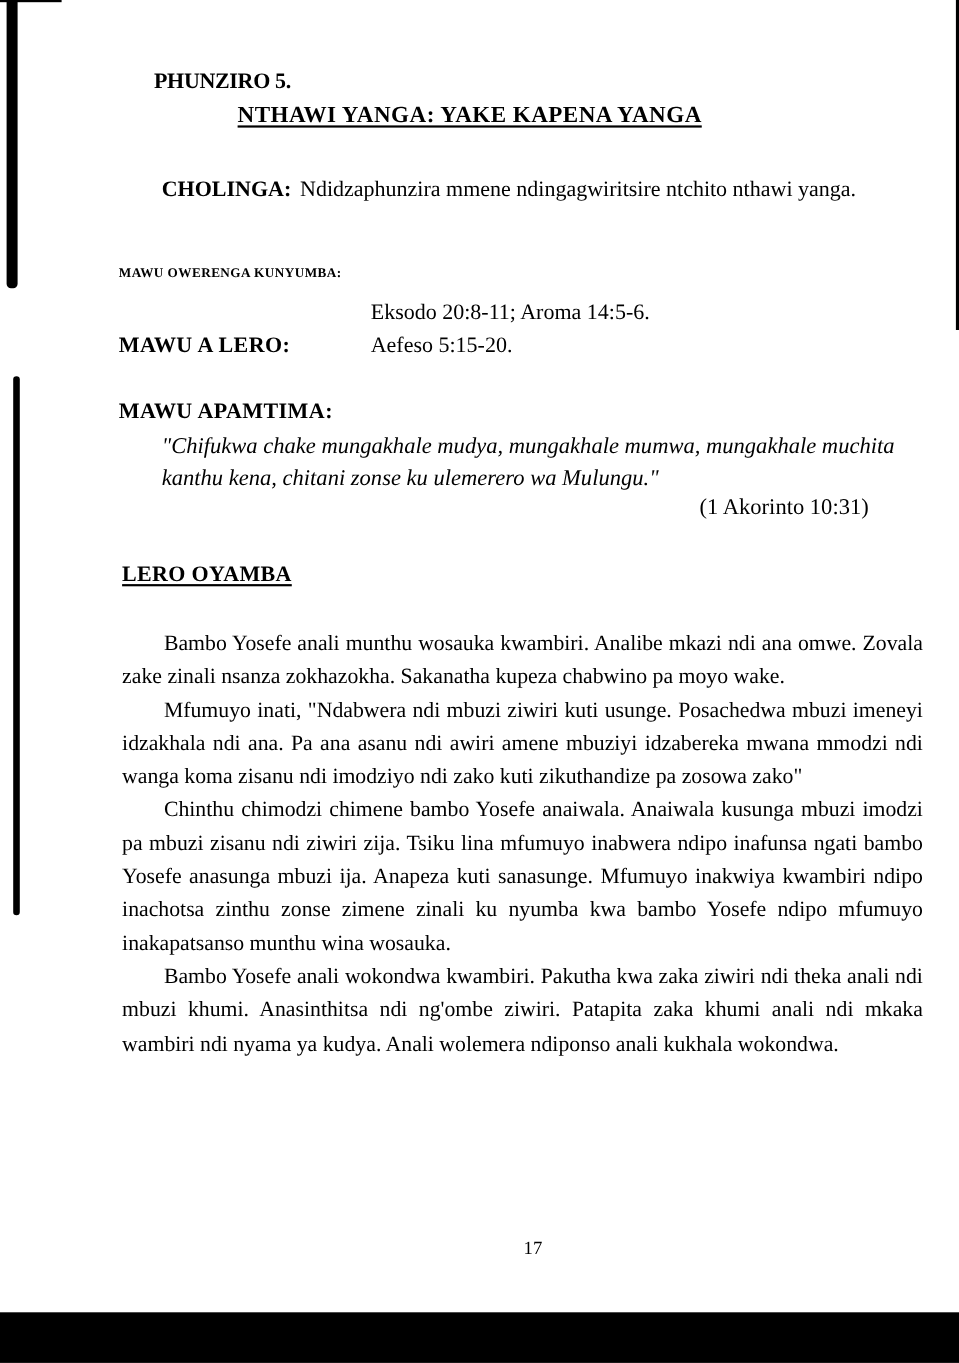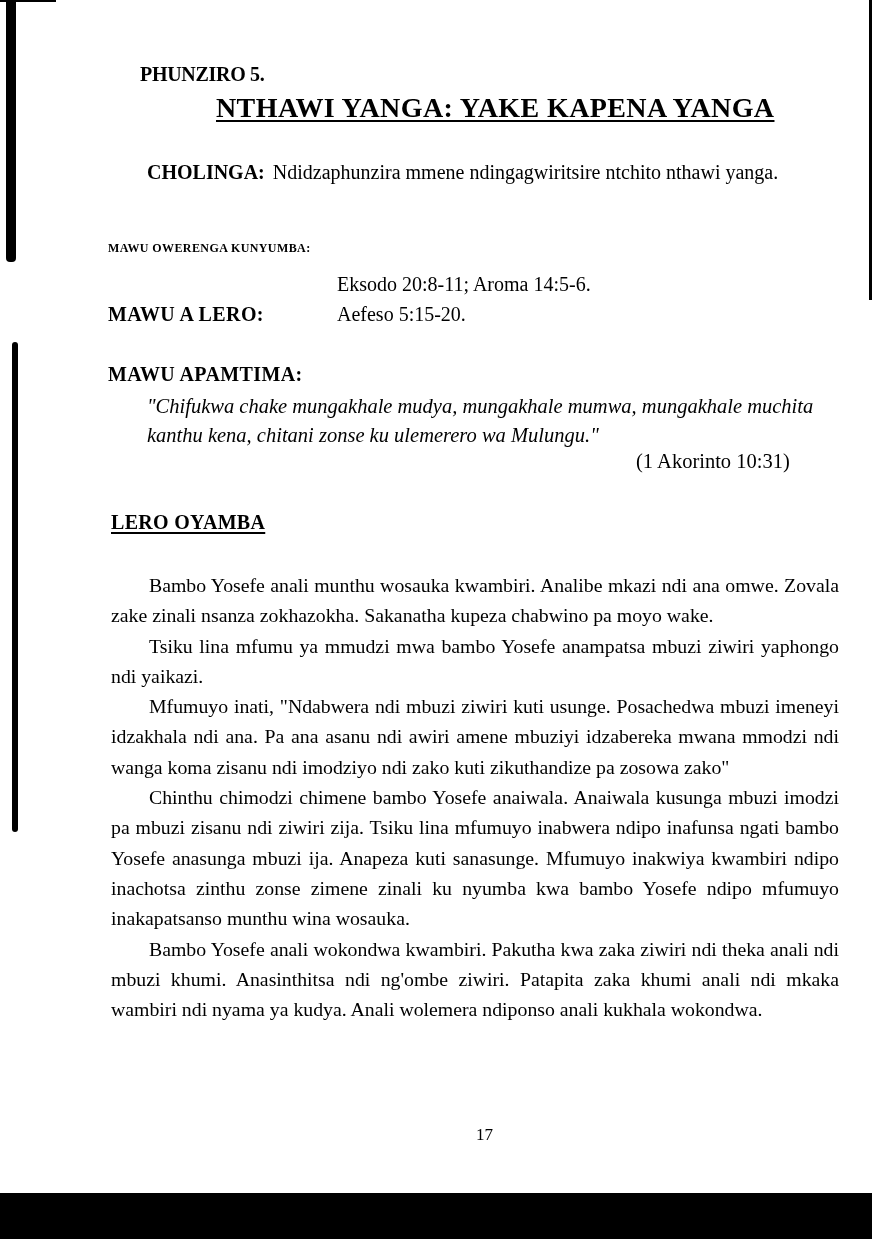--- a/index.html
+++ b/index.html
@@ -12,21 +12,21 @@
   .scan-left-top-h { position: absolute; left: 0; top: 0; width: 56px; height: 2px; background: #000; }
   .scan-left-mid { position: absolute; left: 12px; top: 342px; width: 6px; height: 490px; background: #000; border-radius: 3px; }
   .scan-right { position: absolute; left: 869px; top: 0; width: 3px; height: 300px; background: #000; }
   .scan-bottom { position: absolute; left: 0; top: 1193px; width: 872px; height: 46px; background: #000; }
 
   .t { position: absolute; white-space: nowrap; font-size: 21px; line-height: 1; }
   .b { font-weight: bold; }
   .u { text-decoration: underline; text-underline-offset: 3px; }
 
   #lesson-number { left: 108px; top: 64px; font-size: 20px; letter-spacing: -0.3px; margin-left: 32px; }
-  #lesson-title  { left: 216px; top: 94px; font-size: 28px; letter-spacing: 0.4px; }
+  #lesson-title  { left: 216px; top: 94px; font-size: 21px; letter-spacing: 0.4px; }
 
   .objective { position: absolute; left: 147px; top: 155px; width: 680px; font-size: 20px; line-height: 35px; font-family: Liberation Serif, serif; }
   .objective .lbl { font-weight: bold; margin-right: 8px; }
 
   #home-reading-label { left: 108px; top: 242px; font-size: 12px; letter-spacing: 0.4px; }
   #home-reading-value { left: 337px; top: 274px; font-size: 20px; }
   #today-label { left: 108px; top: 304px; font-size: 20px; letter-spacing: 0.4px; }
   #today-value { left: 337px; top: 304px; font-size: 20px; }
 
   #memory-label { left: 108px; top: 364px; font-size: 20px; letter-spacing: 0.4px; }
@@ -60,19 +60,18 @@
 <div id="today-label" class="t b">MAWU A LERO:</div>
 <div id="today-value" class="t">Aefeso 5:15-20.</div>
 
 <div id="memory-label" class="t b">MAWU APAMTIMA:</div>
 <div class="memory-verse">"Chifukwa chake mungakhale mudya, mungakhale mumwa, mungakhale muchita kanthu kena, chitani zonse ku ulemerero wa Mulungu."</div>
 <div id="memory-ref" class="t">(1 Akorinto 10:31)</div>
 
 <div id="story-heading" class="t b u">LERO OYAMBA</div>
 <div class="story">
   <p>Bambo Yosefe anali munthu wosauka kwambiri. Analibe mkazi ndi ana omwe.  Zovala zake zinali nsanza zokhazokha.  Sakanatha kupeza chabwino pa moyo wake.</p>
-  <p>Tsiku lina mfumu ya mmudzi mwa bambo Yosefe anampatsa mbuzi ziwiri yaphongo ndi yaikazi.</p>
   <p>Mfumuyo inati, "Ndabwera ndi mbuzi ziwiri kuti usunge. Posachedwa mbuzi imeneyi idzakhala ndi ana.  Pa ana asanu ndi awiri amene mbuziyi idzabereka mwana mmodzi ndi wanga koma zisanu ndi imodziyo ndi zako kuti zikuthandize pa zosowa zako"</p>
   <p>Chinthu chimodzi chimene bambo Yosefe anaiwala. Anaiwala kusunga mbuzi imodzi  pa mbuzi zisanu ndi ziwiri zija.  Tsiku lina mfumuyo inabwera ndipo inafunsa ngati bambo Yosefe anasunga mbuzi ija.  Anapeza kuti sanasunge.  Mfumuyo inakwiya kwambiri ndipo inachotsa zinthu zonse zimene zinali ku nyumba kwa bambo Yosefe ndipo mfumuyo inakapatsanso munthu wina wosauka.</p>
   <p>Bambo Yosefe anali wokondwa kwambiri.  Pakutha kwa zaka ziwiri ndi theka anali ndi mbuzi khumi. Anasinthitsa ndi ng'ombe ziwiri. Patapita zaka khumi anali ndi mkaka wambiri ndi nyama ya kudya. Anali wolemera ndiponso anali kukhala wokondwa.</p>
 </div>
 
 <div id="page-number" class="t">17</div>
 
 </body></html>

